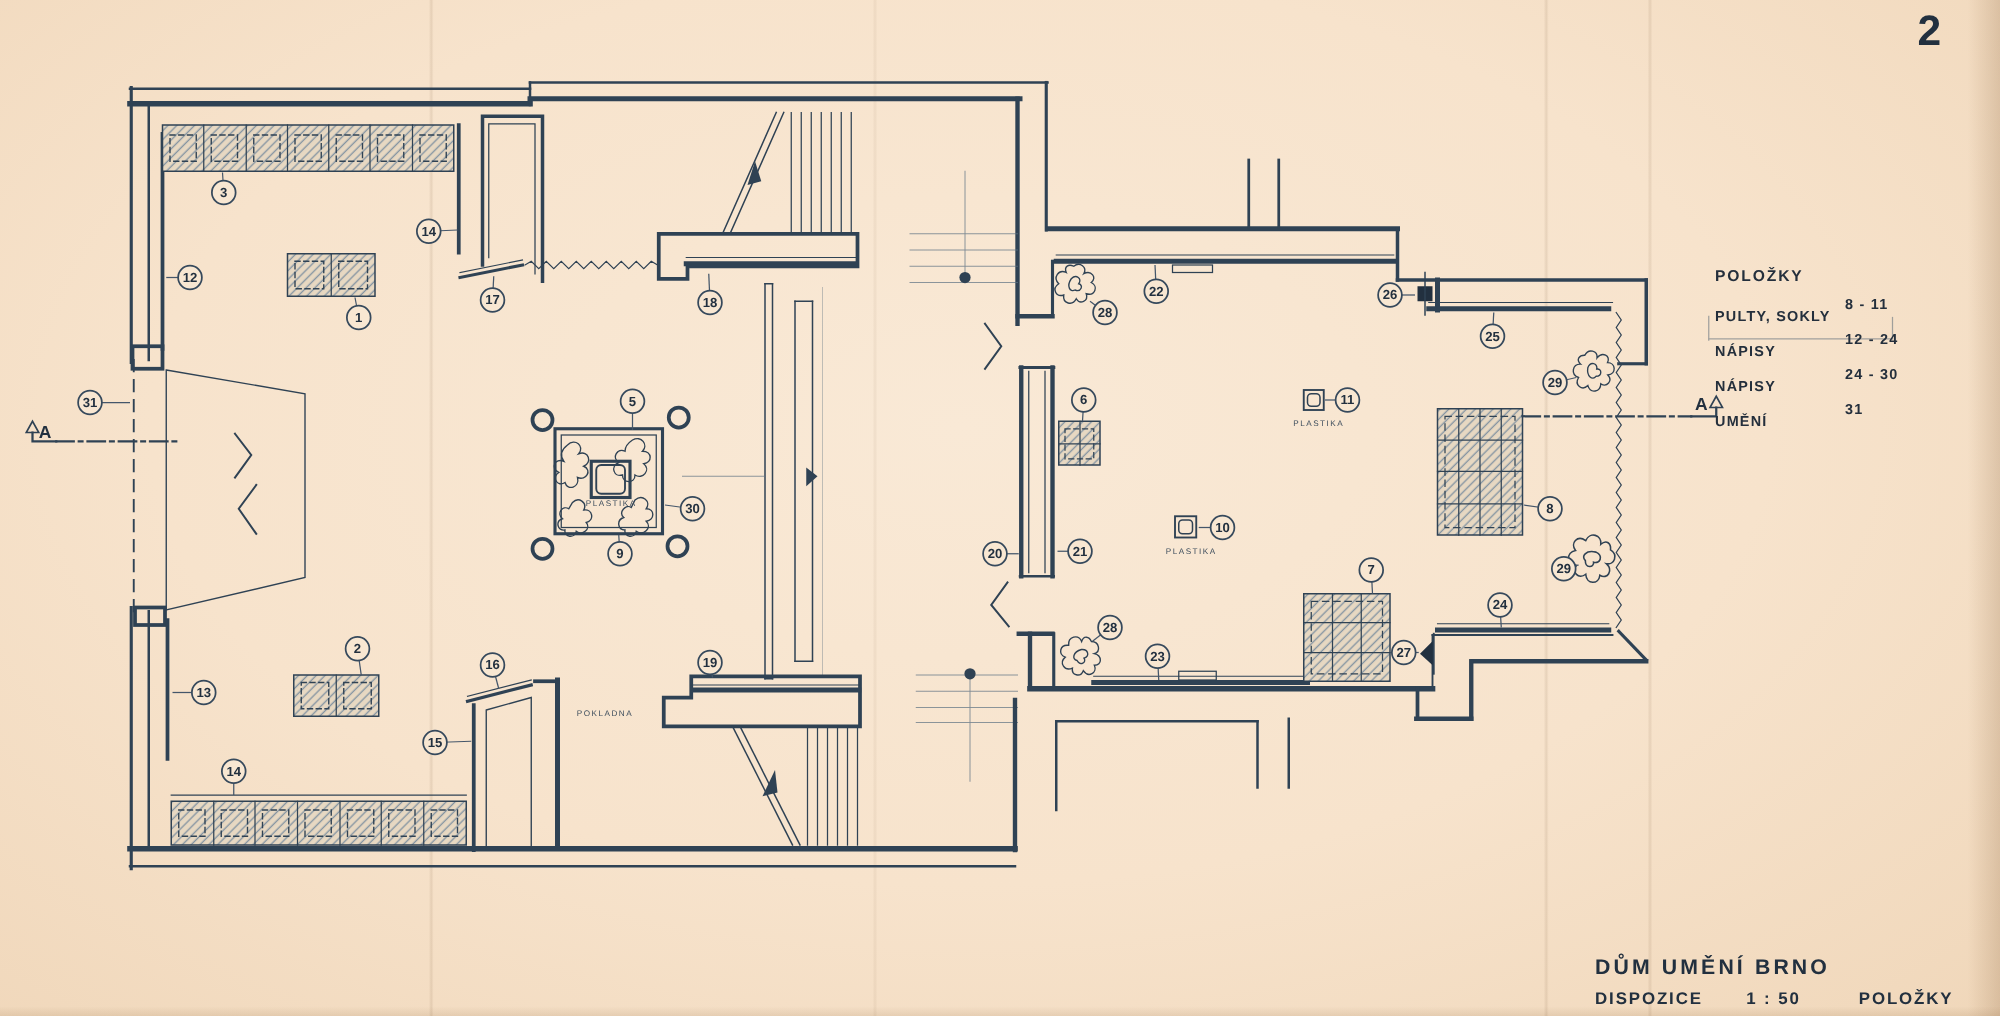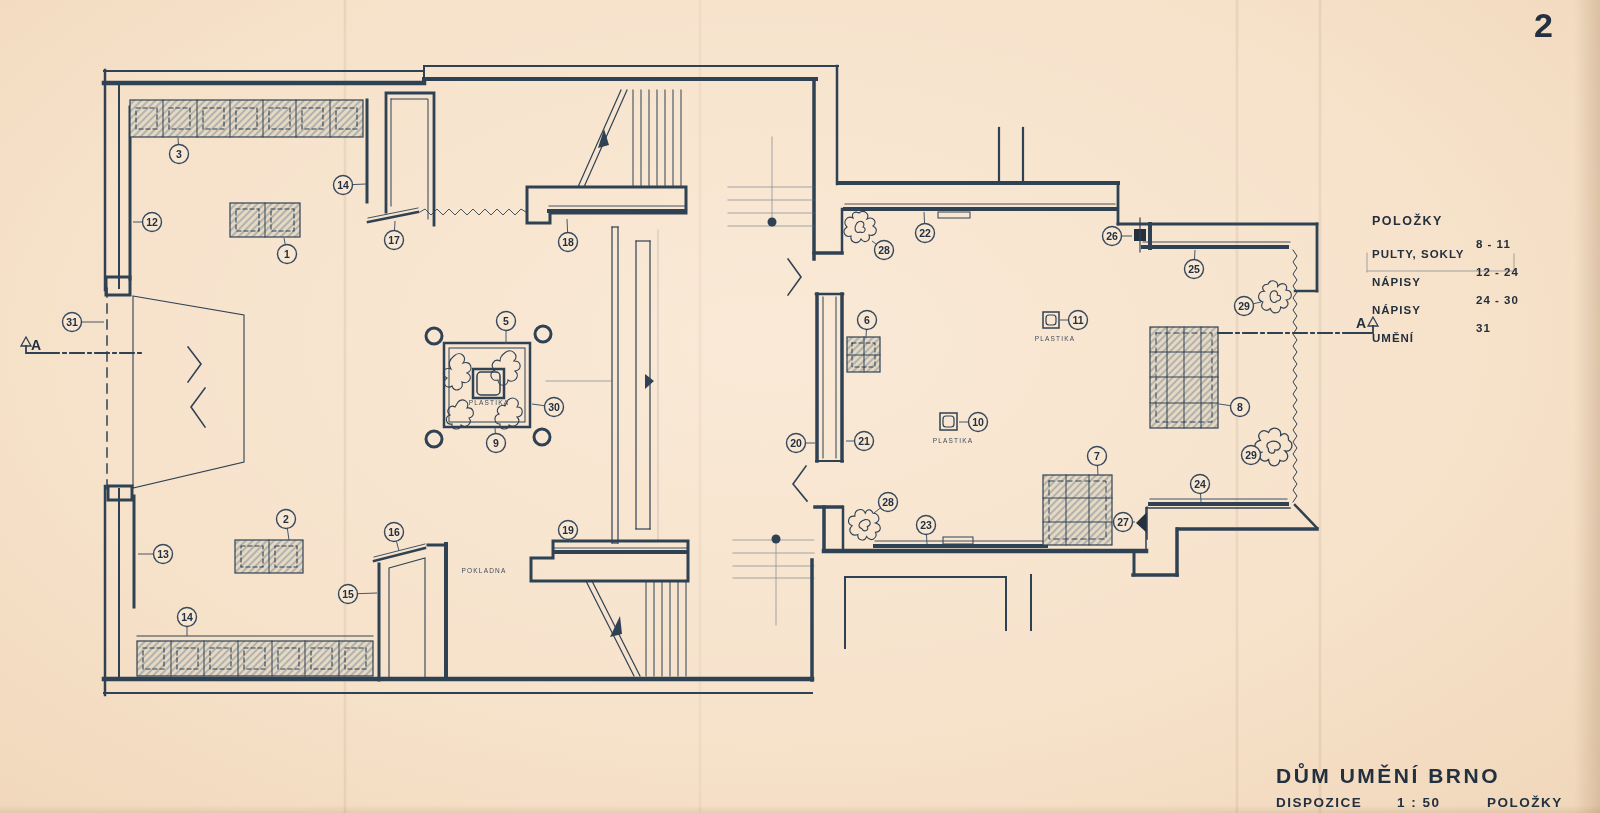--- a/index.html
+++ b/index.html
@@ -23,21 +23,21 @@
   .small-label{font:6.5px "Liberation Sans",sans-serif;letter-spacing:1.2px;fill:#3c4c5c;text-anchor:middle;}
   .section-letter{font:bold 14px "Liberation Sans",sans-serif;fill:#22303f;text-anchor:middle;}
 
   #legend{position:absolute;left:1372px;top:214px;width:170px;color:#242f3c;}
   #legend .legend-title{font-weight:bold;font-size:12.5px;letter-spacing:1.5px;margin-bottom:7px;}
   .legend-row{display:flex;font-weight:bold;font-size:11.5px;letter-spacing:1px;line-height:18px;}
   .legend-row .lab{width:104px;margin-top:10px;}
   .legend-row .val{white-space:nowrap;}
 
   #title-block{position:absolute;left:1276px;top:764px;width:320px;color:#22303f;}
-  #tb-line1{font-weight:bold;font-size:21px;letter-spacing:2.5px;}
+  #tb-line1{font-weight:bold;font-size:17px;letter-spacing:2.5px;}
   #tb-line2{position:relative;margin-top:7px;height:16px;font-weight:bold;font-size:13.5px;letter-spacing:1.5px;}
   #tb-line2 span{position:absolute;top:0;}
   #tb-drawing{left:0;}
   #tb-scale{left:121px;}
   #tb-sheet{left:211px;}
 
   #page-number{position:absolute;left:1534px;top:6px;font-weight:bold;font-size:34px;color:#22303f;}
 </style>
 </head>
 <body>

